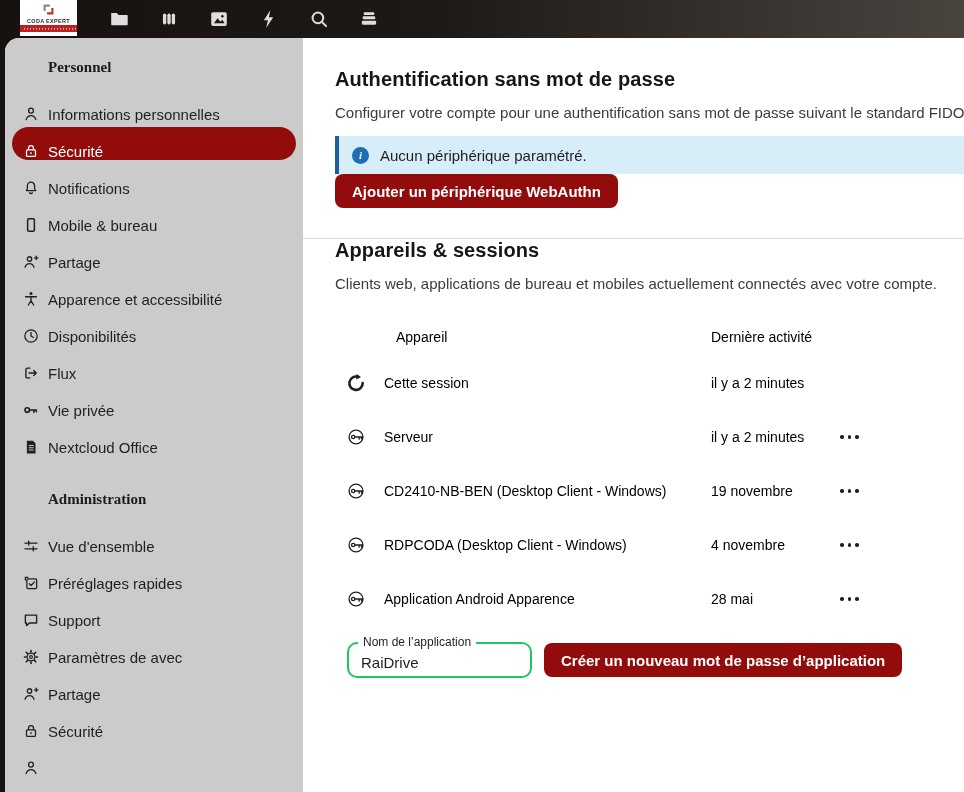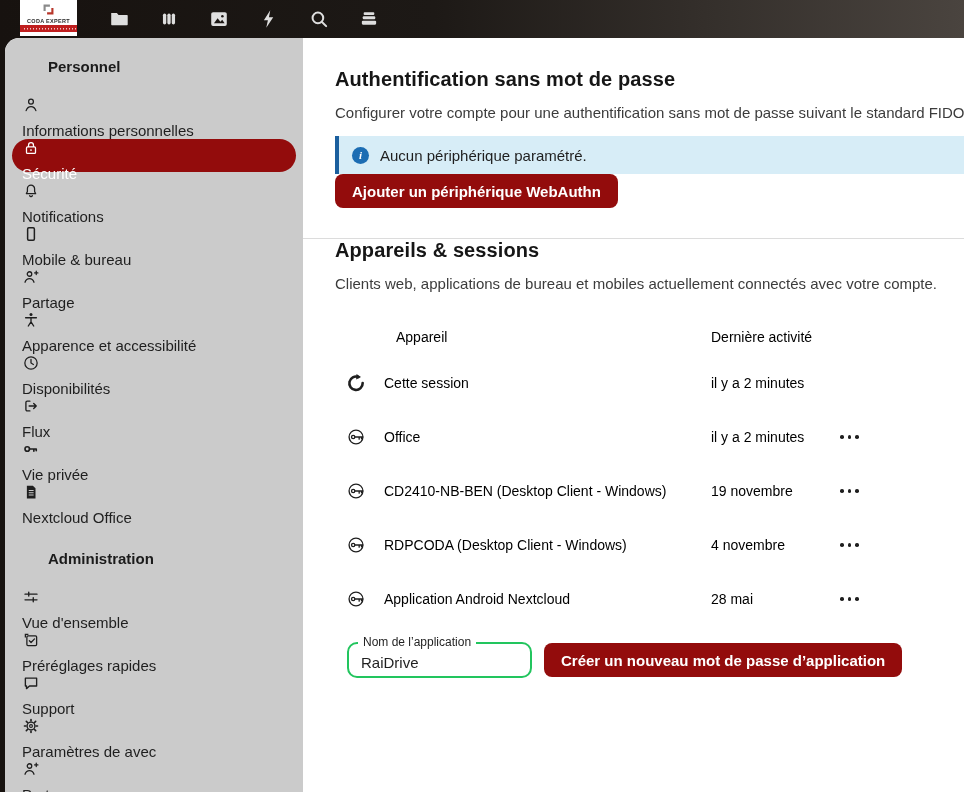--- a/index.html
+++ b/index.html
@@ -25,24 +25,24 @@
         background-size:100% 1.5px;background-repeat:no-repeat;background-position:4px 2.5px;}
   .top-icons{position:absolute;left:108px;top:8px;display:flex;gap:28px;}
   .top-icons .ticon{width:22px;height:22px;color:#e9e9e9;opacity:.95;}
   .top-icons svg{width:22px;height:22px;display:block;}
   
   .app{position:absolute;left:5px;top:38px;width:959px;height:754px;background:#fff;
        border-top-left-radius:14px;display:flex;overflow:hidden;}
   
   .sidebar{width:298px;min-width:298px;background:#cbcbcb;border-top-left-radius:14px;
            padding-top:10px;box-sizing:border-box;overflow:hidden;color:#1f1f1f;}
-  .nav-heading{height:38px;line-height:38px;padding-left:43px;font-size:15px;font-weight:bold;color:#1b1b1b;}
+  .nav-heading{height:38px;line-height:38px;padding-left:43px;font-size:15px;font-weight:bold;color:#1b1b1b;font-family:Liberation Serif, serif;}
   .nav-heading.admin{margin-top:24px;}
-  .nav-item{display:flex;align-items:flex-start;gap:8px;height:33px;margin:10px 7px;padding:0 10px;
-            border-radius:17px;font-size:15px;color:#1f1f1f;cursor:pointer;flex-direction:column;}
+  .nav-item{display:flex;align-items:flex-end;gap:8px;height:33px;margin:4px 7px;padding:0 10px;
+            border-radius:17px;font-size:15px;color:#1f1f1f;cursor:pointer;}
   .nav-item .nicon{width:18px;height:18px;flex:0 0 18px;display:flex;align-items:center;justify-content:center;}
   .nav-item svg{width:18px;height:18px;display:block;}
   .nav-item.selected{background:var(--accent,#930c0c);color:#fff;}
   
   .content{flex:1;padding:30px 0 0 32px;box-sizing:border-box;overflow:hidden;color:#1f1f1f;}
   h2.section-title{margin:0;font-size:20px;font-weight:bold;color:#161616;letter-spacing:.1px;}
   .section-sub{margin-top:13px;font-size:15px;color:#3c3c3c;white-space:nowrap;overflow:hidden;}
   .banner{margin-top:15px;height:38px;background:#d7edf7;border-left:4px solid #1b5f9e;
           display:flex;align-items:center;gap:11px;padding-left:13px;font-size:15px;color:#1f1f1f;}
   .info-icon{width:17px;height:17px;border-radius:50%;background:#1c6db3;color:#fff;
@@ -348,21 +348,21 @@
       </div>
 
       <div class="trow">
         <span class="cell cell-icon">
             <svg viewBox="0 0 24 24" fill="none" stroke="currentColor" stroke-width="1.6" stroke-linecap="round">
               <circle cx="12" cy="12" r="8.3"></circle>
               <circle cx="8.6" cy="12" r="2"></circle>
               <path d="M10.6 12h9.4M15.8 12v2.6M18.6 12v2"></path>
             </svg>
           </span>
-        <span class="cell">Office</span>
+        <span class="cell">Serveur</span>
         <span class="cell">il y a 2 minutes</span>
         <span class="cell">
             <span class="dots">
               <i></i>
               <i></i>
               <i></i>
             </span>
           </span>
       </div>
 
@@ -405,21 +405,21 @@
       </div>
 
       <div class="trow">
         <span class="cell cell-icon">
             <svg viewBox="0 0 24 24" fill="none" stroke="currentColor" stroke-width="1.6" stroke-linecap="round">
               <circle cx="12" cy="12" r="8.3"></circle>
               <circle cx="8.6" cy="12" r="2"></circle>
               <path d="M10.6 12h9.4M15.8 12v2.6M18.6 12v2"></path>
             </svg>
           </span>
-        <span class="cell">Application Android Nextcloud</span>
+        <span class="cell">Application Android Apparence</span>
         <span class="cell">28 mai</span>
         <span class="cell">
             <span class="dots">
               <i></i>
               <i></i>
               <i></i>
             </span>
           </span>
       </div>
     </div>

